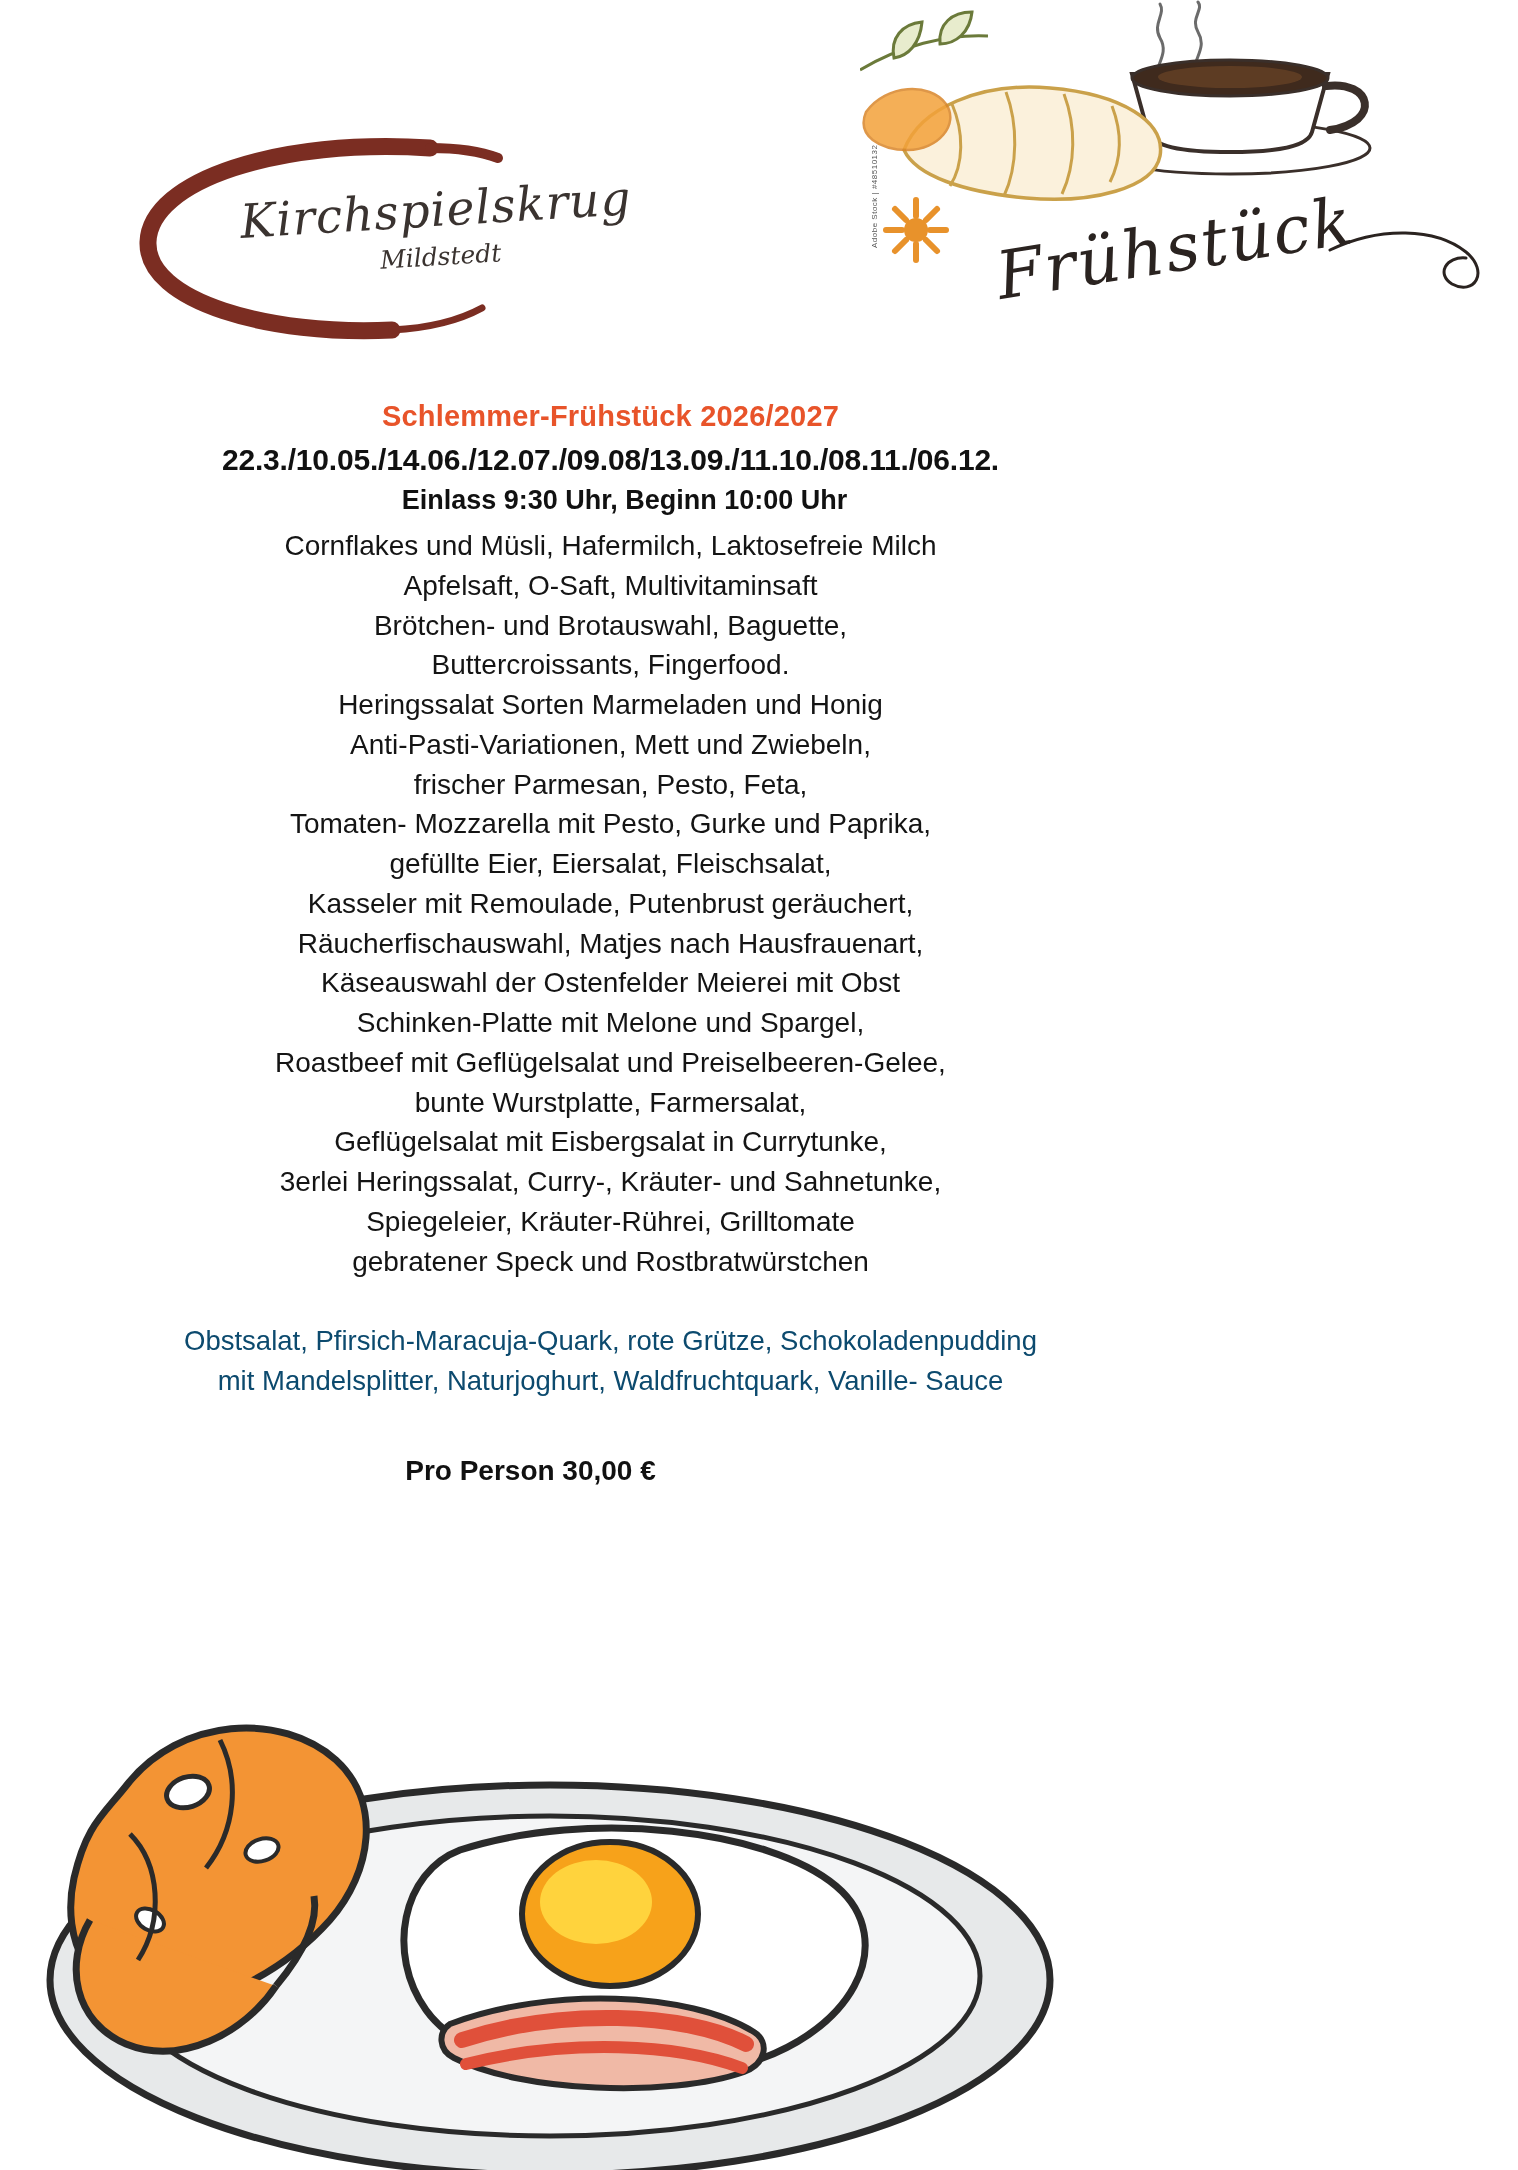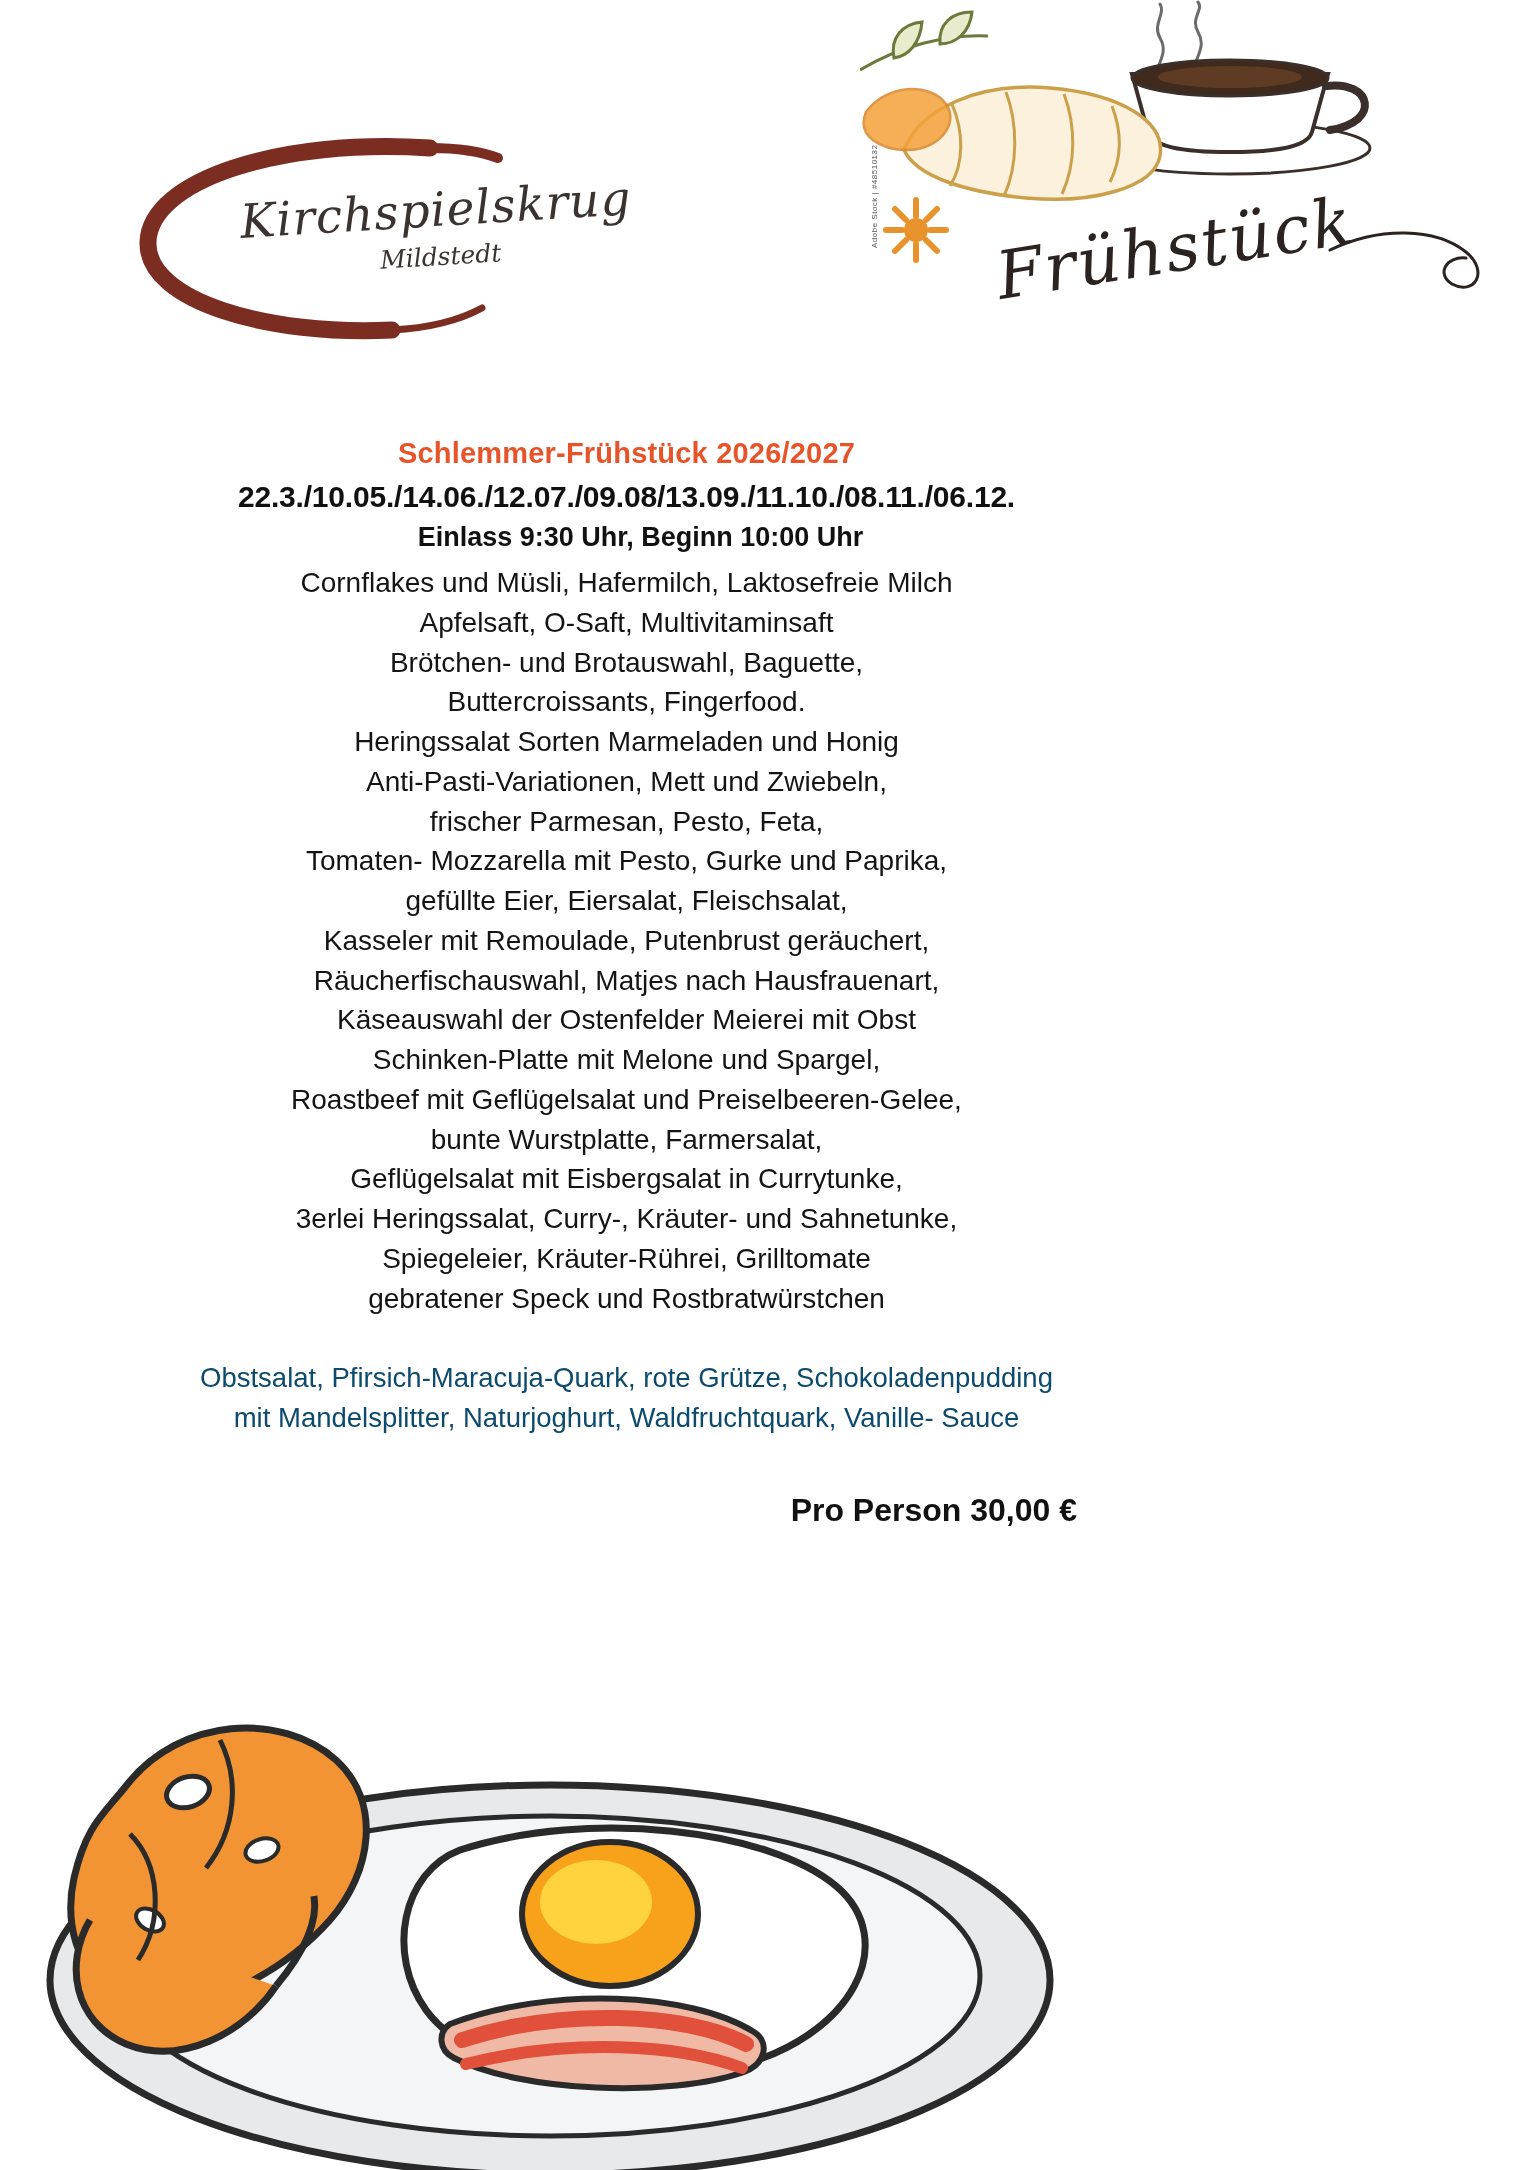--- a/index.html
+++ b/index.html
@@ -83,25 +83,24 @@
     color: #555;
     transform: rotate(-90deg);
     transform-origin: left top;
     white-space: nowrap;
     letter-spacing: 0.5px;
   }
 
   
   .menu {
     position: absolute;
-    left: 16px;
+    left: 0;
     top: 400px;
     width: 1221px;
     text-align: center;
-    margin-top: 37px;
   }
   .title {
     font-size: 29px;
     font-weight: bold;
     color: #e8542a;
     letter-spacing: 0.2px;
     margin-bottom: 10px;
   }
   .dates {
     font-size: 30px;
@@ -123,23 +122,22 @@
     color: #141414;
   }
   .dessert {
     margin-top: 40px;
     font-size: 27.5px;
     line-height: 1.45;
     color: #0c4a6e;
   }
   .price-row {
     margin-top: 54px;
-    text-align: right;
     padding-right: 160px;
-    font-size: 32px;
+    font-size: 28px;
     font-weight: bold;
     color: #111;
   }
 
   
   .plate-art {
     position: absolute;
     left: 30px;
     bottom: -10px;
     width: 1060px;

